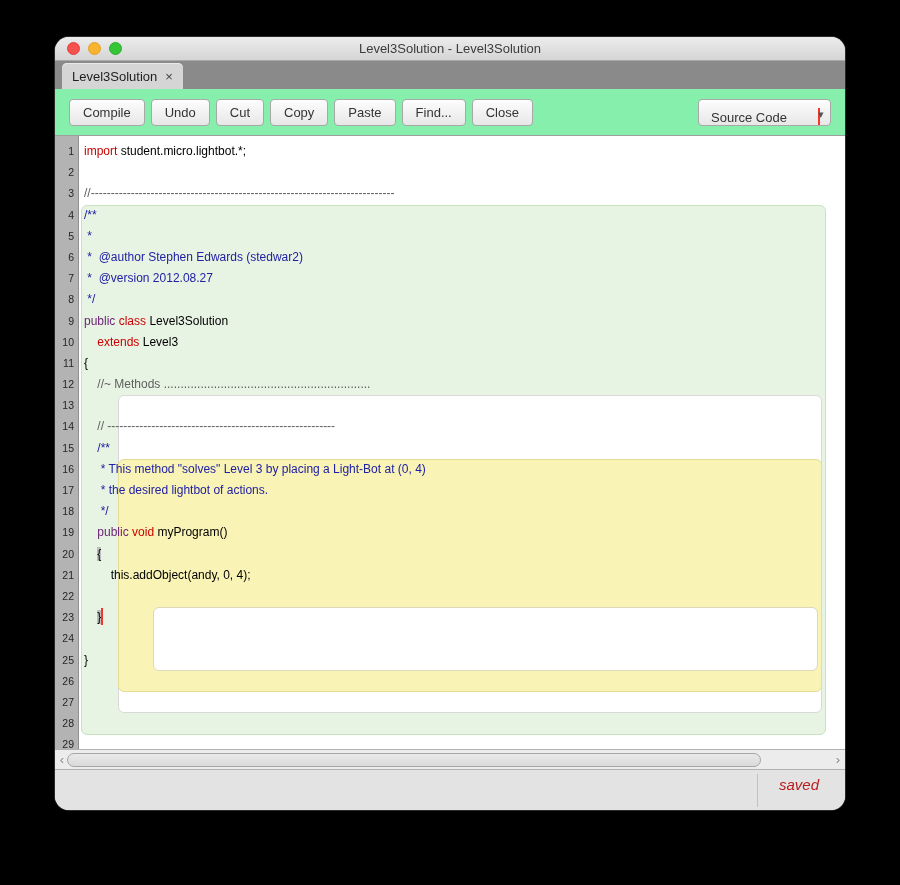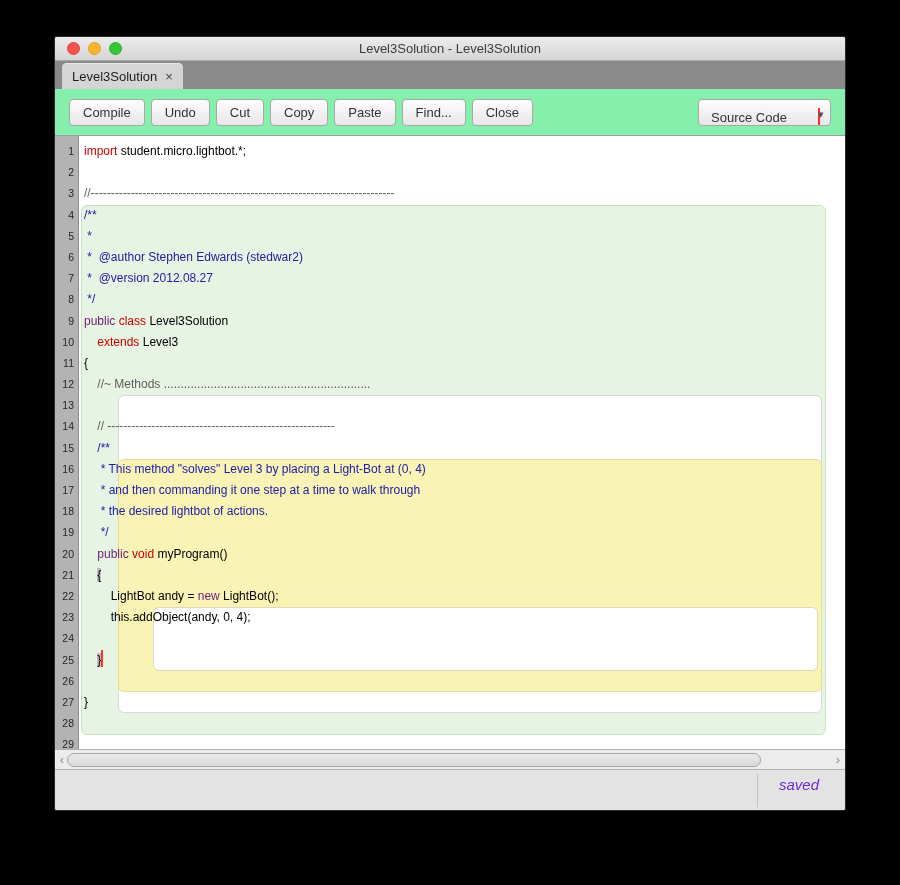--- a/index.html
+++ b/index.html
@@ -1,16 +1,16 @@
 <!DOCTYPE html>
 <html><head>
 <meta charset="utf-8">
 <style>
   html,body{margin:0;padding:0;background:#000;width:900px;height:885px;font-family:"Liberation Sans",sans-serif;-webkit-font-smoothing:antialiased;}
-  .window{position:absolute;left:55px;top:37px;width:790px;height:773px;border-radius:2px;overflow:hidden;background:#fff;box-shadow:0 0 0 1px #2a2a2a;}
+  .window{position:absolute;left:55px;top:37px;width:790px;height:773px;border-radius:14px;overflow:hidden;background:#fff;box-shadow:0 0 0 1px #2a2a2a;}
   
   .titlebar{position:relative;height:23px;background:linear-gradient(#ececec,#d5d5d5);border-bottom:1px solid #a9a9a9;}
   .traffic{position:absolute;left:12px;top:5px;display:flex;gap:8px;}
   .light{width:13px;height:13px;border-radius:50%;}
   .light.red{background:#f5524d;border:1px solid #e0443e;box-sizing:border-box;}
   .light.yellow{background:#f8b42e;border:1px solid #dfa024;box-sizing:border-box;}
   .light.green{background:#34c637;border:1px solid #2aad31;box-sizing:border-box;}
   .title{line-height:23px;text-align:center;font-size:13px;color:#3c3c3c;}
   
   .tabbar{height:28px;background:#8a8a8a;display:flex;align-items:flex-end;}
@@ -43,21 +43,21 @@
   .caret{display:inline-block;width:2px;height:17px;background:#f5342a;vertical-align:middle;margin-top:-3px;}
   
   .hscroll{position:relative;height:20px;background:#ececec;border-top:1px solid #b0b0b0;box-sizing:border-box;}
   .arrow{position:absolute;top:0;width:12px;height:19px;line-height:19px;text-align:center;color:#8a8a8a;font-size:13px;}
   .arrow.left{left:1px;}
   .arrow.right{right:1px;}
   .hthumb{position:absolute;left:12px;top:2.5px;width:694px;height:14px;border:1px solid #a6a6a6;border-radius:8px;background:linear-gradient(#e9e9e9,#dadada);box-sizing:border-box;}
   
   .statusbar{position:relative;height:42px;background:#e3e3e3;border-top:1px solid #b1b1b1;box-sizing:border-box;}
   .statusdivider{position:absolute;right:87px;top:4px;bottom:4px;width:1px;background:#c2c2c2;}
-  .saved{position:absolute;right:26px;top:6px;font-size:15px;font-style:italic;color:#6d28d9;}
+  .saved{position:absolute;right:26px;top:6px;font-size:15px;font-style:italic;color:#b91c1c;}
 </style>
 </head>
 <body>
 
 <div class="window">
 
   <div class="titlebar">
     <div class="traffic">
       <div class="light red"></div>
       <div class="light yellow"></div>
@@ -134,26 +134,24 @@
         <div class="code-line"><span class="c-d"> *  @version 2012.08.27</span></div>
         <div class="code-line"><span class="c-d"> */</span></div>
         <div class="code-line"><span class="c-m">public</span><span class="c-plain"> </span><span class="c-k">class</span><span class="c-plain"> Level3Solution</span></div>
         <div class="code-line"><span class="c-plain">    </span><span class="c-k">extends</span><span class="c-plain"> Level3</span></div>
         <div class="code-line"><span class="c-plain">{</span></div>
         <div class="code-line"><span class="c-g">    //~ Methods ..............................................................</span></div>
         <div class="code-line"></div>
         <div class="code-line"><span class="c-g">    // ---------------------------------------------------------</span></div>
         <div class="code-line"><span class="c-plain">    </span><span class="c-d">/**</span></div>
         <div class="code-line"><span class="c-plain">     </span><span class="c-d">* This method "solves" Level 3 by placing a Light-Bot at (0, 4)</span></div>
-        <div class="code-line"><span class="c-plain">     </span><span class="c-d">* and then commanding it one step at a time to walk through</span></div>
         <div class="code-line"><span class="c-plain">     </span><span class="c-d">* the desired lightbot of actions.</span></div>
         <div class="code-line"><span class="c-plain">     </span><span class="c-d">*/</span></div>
         <div class="code-line"><span class="c-plain">    </span><span class="c-m">public</span><span class="c-plain"> </span><span class="c-k">void</span><span class="c-plain"> myProgram()</span></div>
         <div class="code-line"><span class="c-plain">    </span><span class="c-b">{</span></div>
-        <div class="code-line"><span class="c-plain">        LightBot andy = </span><span class="c-m">new</span><span class="c-plain"> LightBot();</span></div>
         <div class="code-line"><span class="c-plain">        </span><span class="c-t">this</span><span class="c-plain">.addObject(andy, 0, 4);</span></div>
         <div class="code-line"></div>
         <div class="code-line"><span class="c-plain">    </span><span class="c-b">}</span><span class="caret"></span></div>
         <div class="code-line"></div>
         <div class="code-line"><span class="c-plain">}</span></div>
         <div class="code-line"></div>
       </div>
   </div>
 
   <div class="hscroll">

